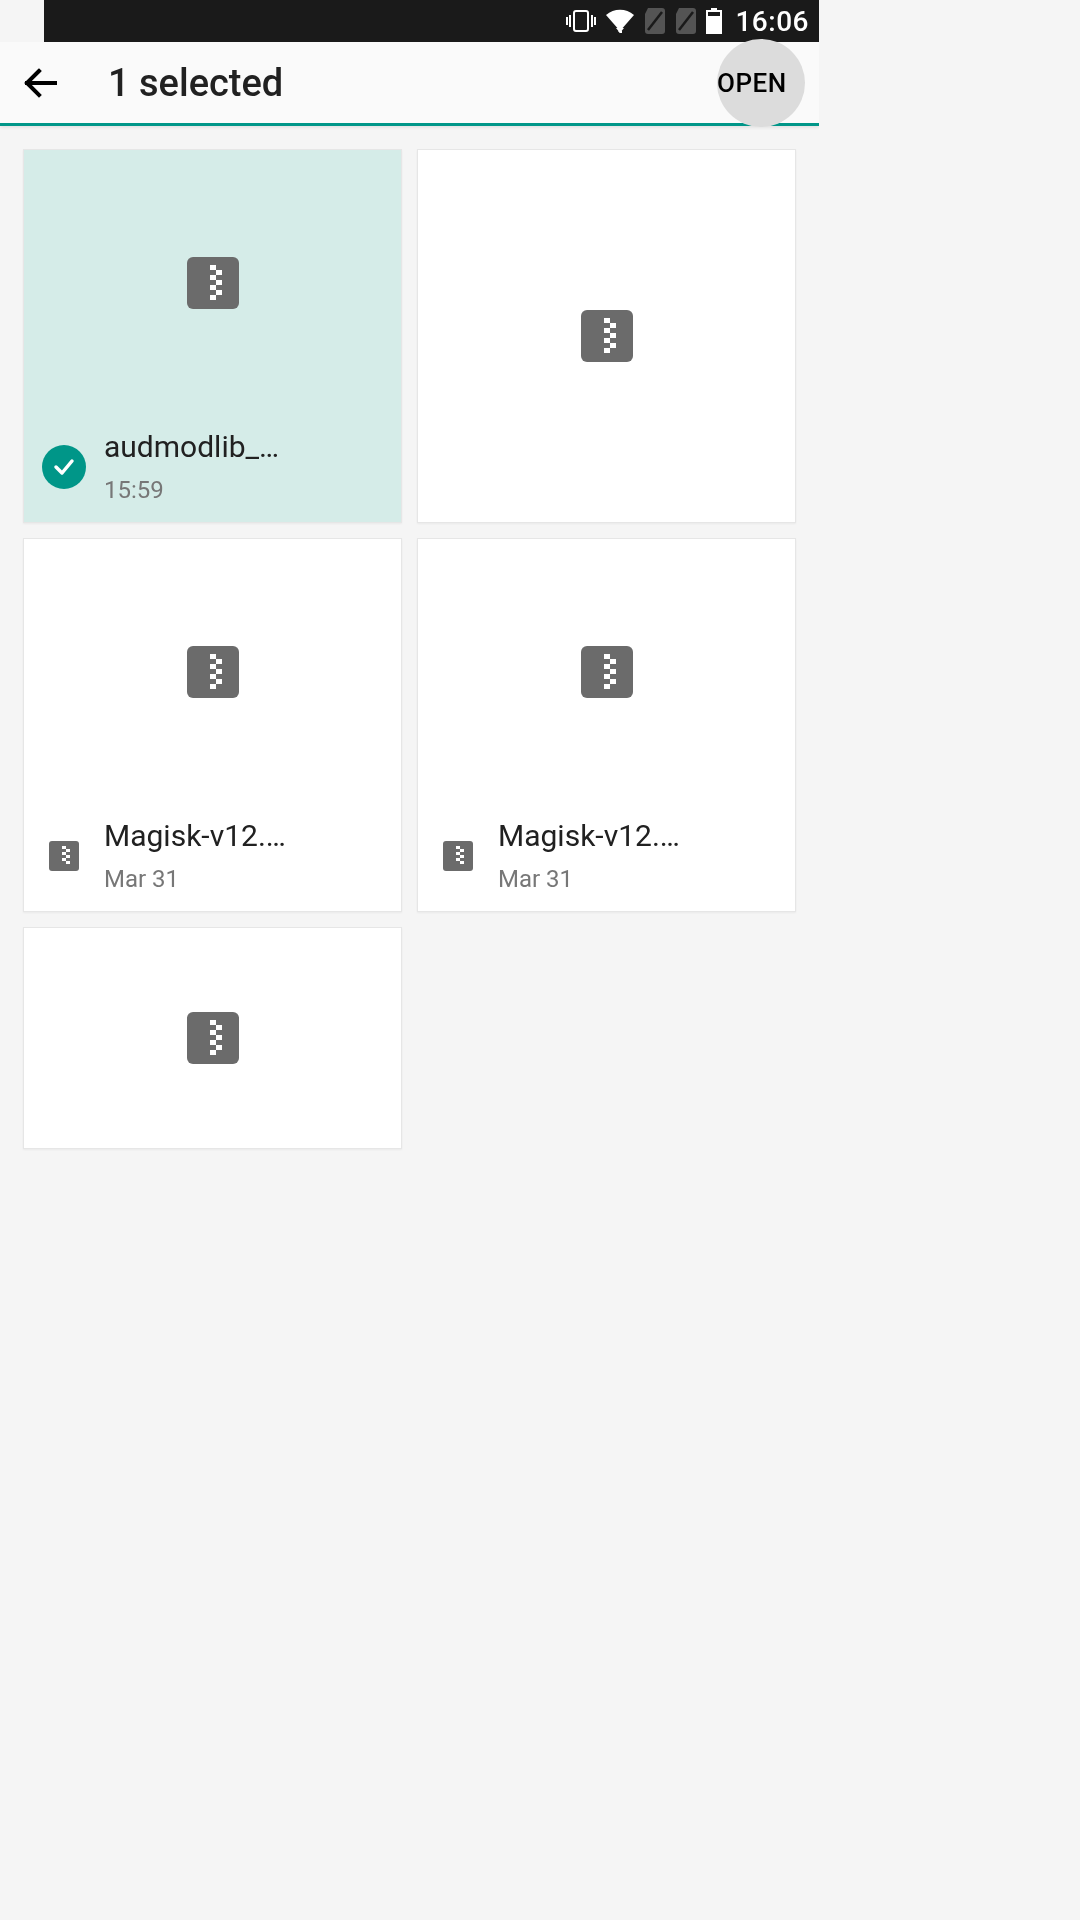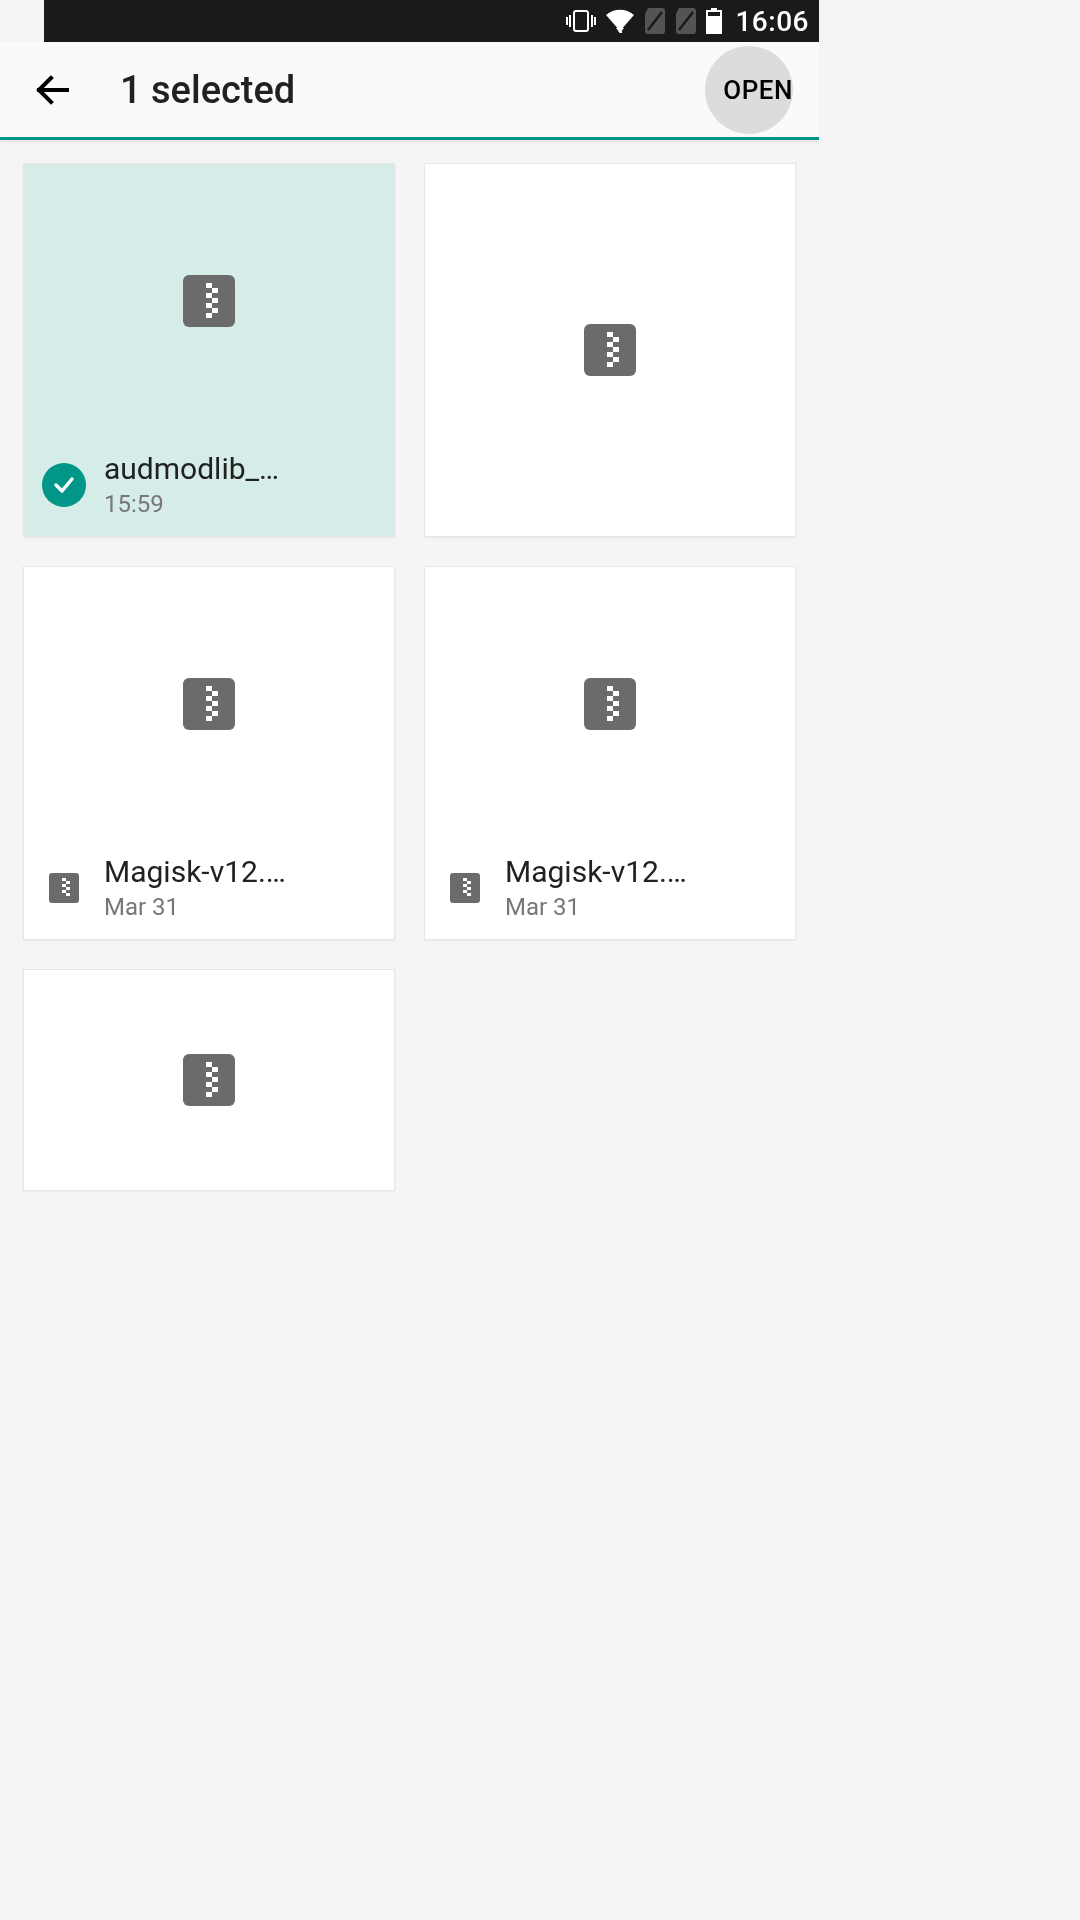--- a/index.html
+++ b/index.html
@@ -18,58 +18,58 @@
     font-size: 28px;
     font-weight: 500;
     margin-left: 44px;
   }
   .status-bar .clock { letter-spacing: 0.5px; margin-left: 4px; }
   .status-bar svg { display: block; }
   .dim { opacity: 0.45; }
 
   
   .app-bar {
-    height: 98px;
+    height: 84px;
     background: #fafafa;
     display: flex;
     align-items: center;
-    padding: 0 26px;
+    padding: 0 14px;
     border-bottom: 3px solid #009688;
     box-shadow: 0 2px 3px rgba(0,0,0,0.07);
   }
   .back-btn {
     width: 54px; height: 54px;
     display: flex; align-items: center; justify-content: center;
     margin-right: 40px;
     cursor: pointer;
   }
   .title {
     font-size: 38px;
     font-weight: 500;
     color: #212121;
     flex: 1;
   }
   .open-btn {
     width: 88px; height: 88px;
     border-radius: 50%;
     background: #dcdcdc;
-    display: flex; align-items: center; justify-content: flex-end;
+    display: flex; align-items: center; justify-content: flex-start;
     font-size: 26px;
     font-weight: 500;
     color: #000;
     cursor: pointer;
     letter-spacing: 0.5px;
   }
 
   
   .grid {
     padding: 23px 23px 0 23px;
     display: grid;
     grid-template-columns: 1fr 1fr;
-    gap: 29px;
+    gap: 15px;
   }
   .card {
     background: #fff;
     border: 1px solid #e6e6e6;
     height: 374px;
     display: flex;
     flex-direction: column;
     box-shadow: 0 1px 2px rgba(0,0,0,0.05);
     cursor: pointer;
     position: relative;
@@ -102,21 +102,21 @@
     font-size: 30px;
     color: #212121;
     white-space: nowrap;
     overflow: hidden;
     text-overflow: ellipsis;
     max-width: 240px;
   }
   .file-date {
     font-size: 24px;
     color: #777;
-    margin-top: 4px;
+    margin-top: 12px;
   }
   .check-circle {
     width: 44px; height: 44px;
     border-radius: 50%;
     background: #009688;
     display: flex; align-items: center; justify-content: center;
     flex-shrink: 0;
   }
 </style>
 </head>

